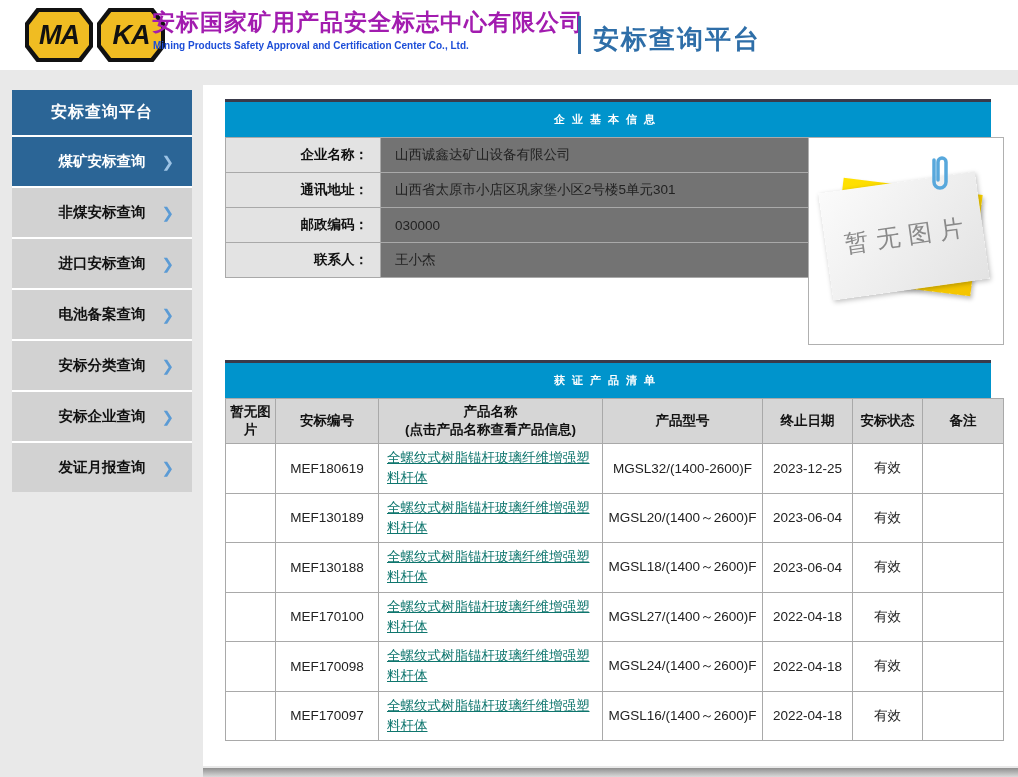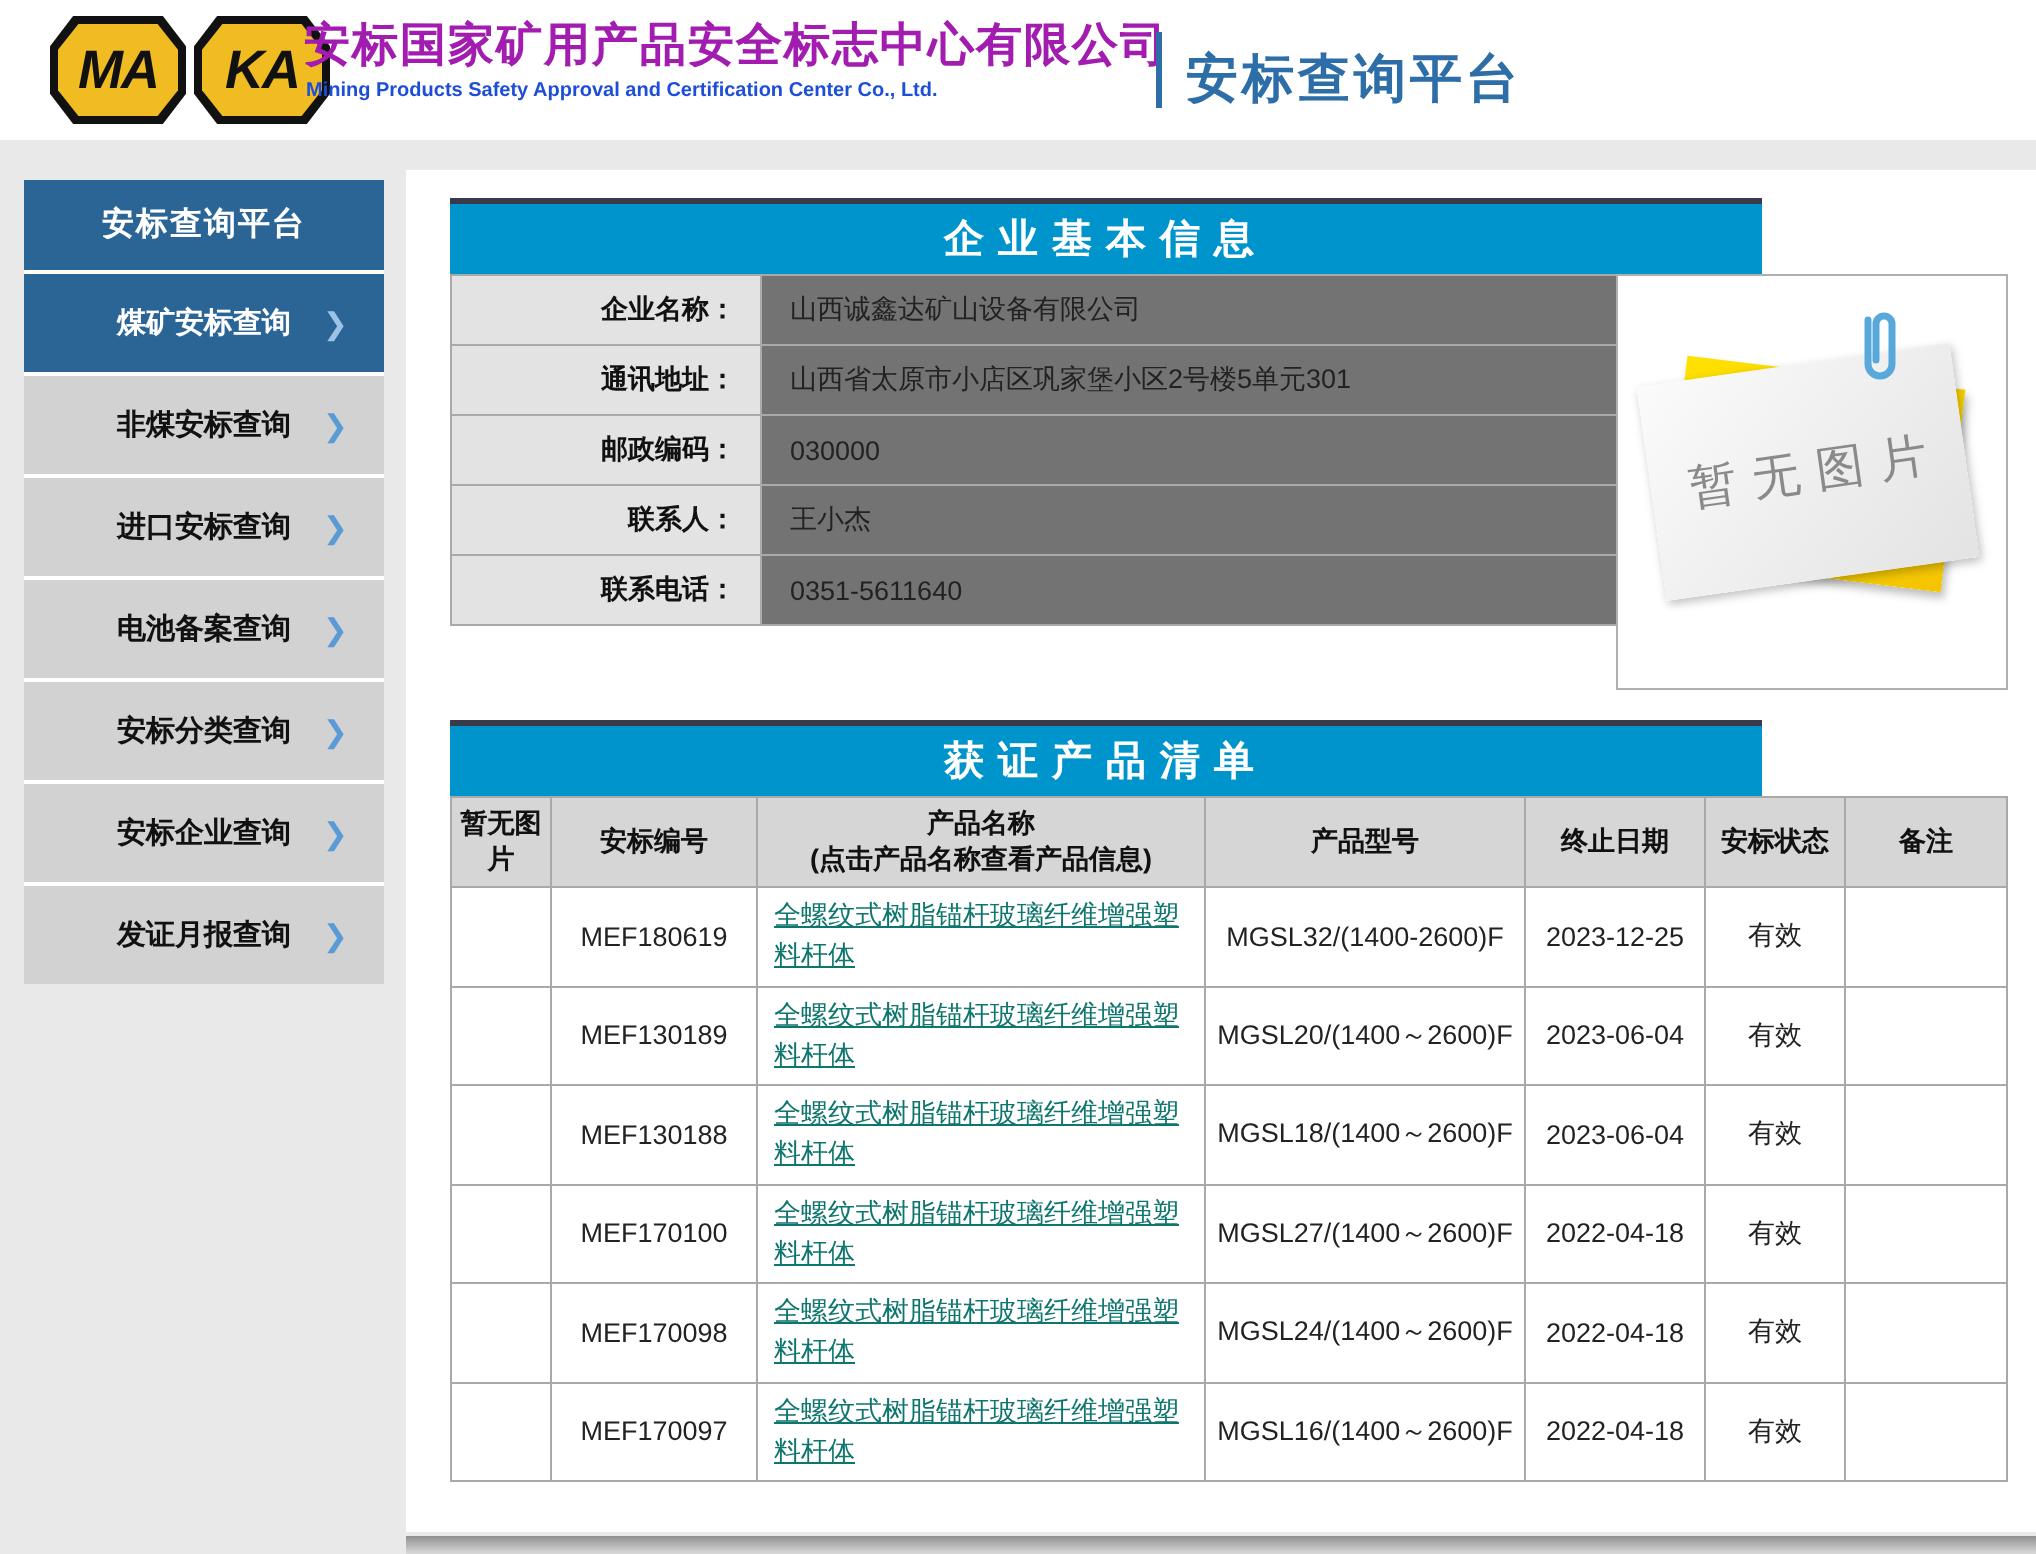--- a/index.html
+++ b/index.html
@@ -67,23 +67,23 @@
     color: #5b9bd5; font-size: 15px; font-weight: bold;
   }
   .sidebar-item.active { background: #2b6596; color: #ffffff; align-items: center; }
   .sidebar-item.active .chev { color: #9cc3e5; }
   
   .main-panel {
     position: absolute; left: 203px; top: 85px; width: 815px; height: 681px;
     background: #ffffff;
   }
   .section-bar {
-    position: absolute; width: 656px; height: 38px;
+    position: absolute; width: 766px; height: 38px;
     background: #0094cc; border-top: 3px solid #3a3a4a;
-    color: #ffffff; font-size: 20px; font-weight: bold; letter-spacing: 7px;
+    color: #ffffff; font-size: 11px; font-weight: bold; letter-spacing: 7px;
     display: flex; align-items: center; justify-content: center;
   }
   #company-bar { left: 22px; top: 14px; }
   #product-bar { left: 22px; top: 275px; }
   
   .info-table {
     position: absolute; left: 22px; top: 52px;
     border-collapse: collapse;
   }
   .info-table td {
@@ -214,24 +214,20 @@
       <td class="lbl">通讯地址：</td>
       <td class="val">山西省太原市小店区巩家堡小区2号楼5单元301</td>
     </tr>
     <tr>
       <td class="lbl">邮政编码：</td>
       <td class="val">030000</td>
     </tr>
     <tr>
       <td class="lbl">联系人：</td>
       <td class="val">王小杰</td>
-    </tr>
-    <tr>
-      <td class="lbl">联系电话：</td>
-      <td class="val">0351-5611640</td>
     </tr>
   </tbody>
     </table>
 
   <div class="img-box">
     <div class="card-yellow"></div>
     <div class="card-gray">
       <span class="no-img-text">暂无图片</span>
     </div>
     <svg class="paperclip" width="26" height="40" viewBox="0 0 26 40">

